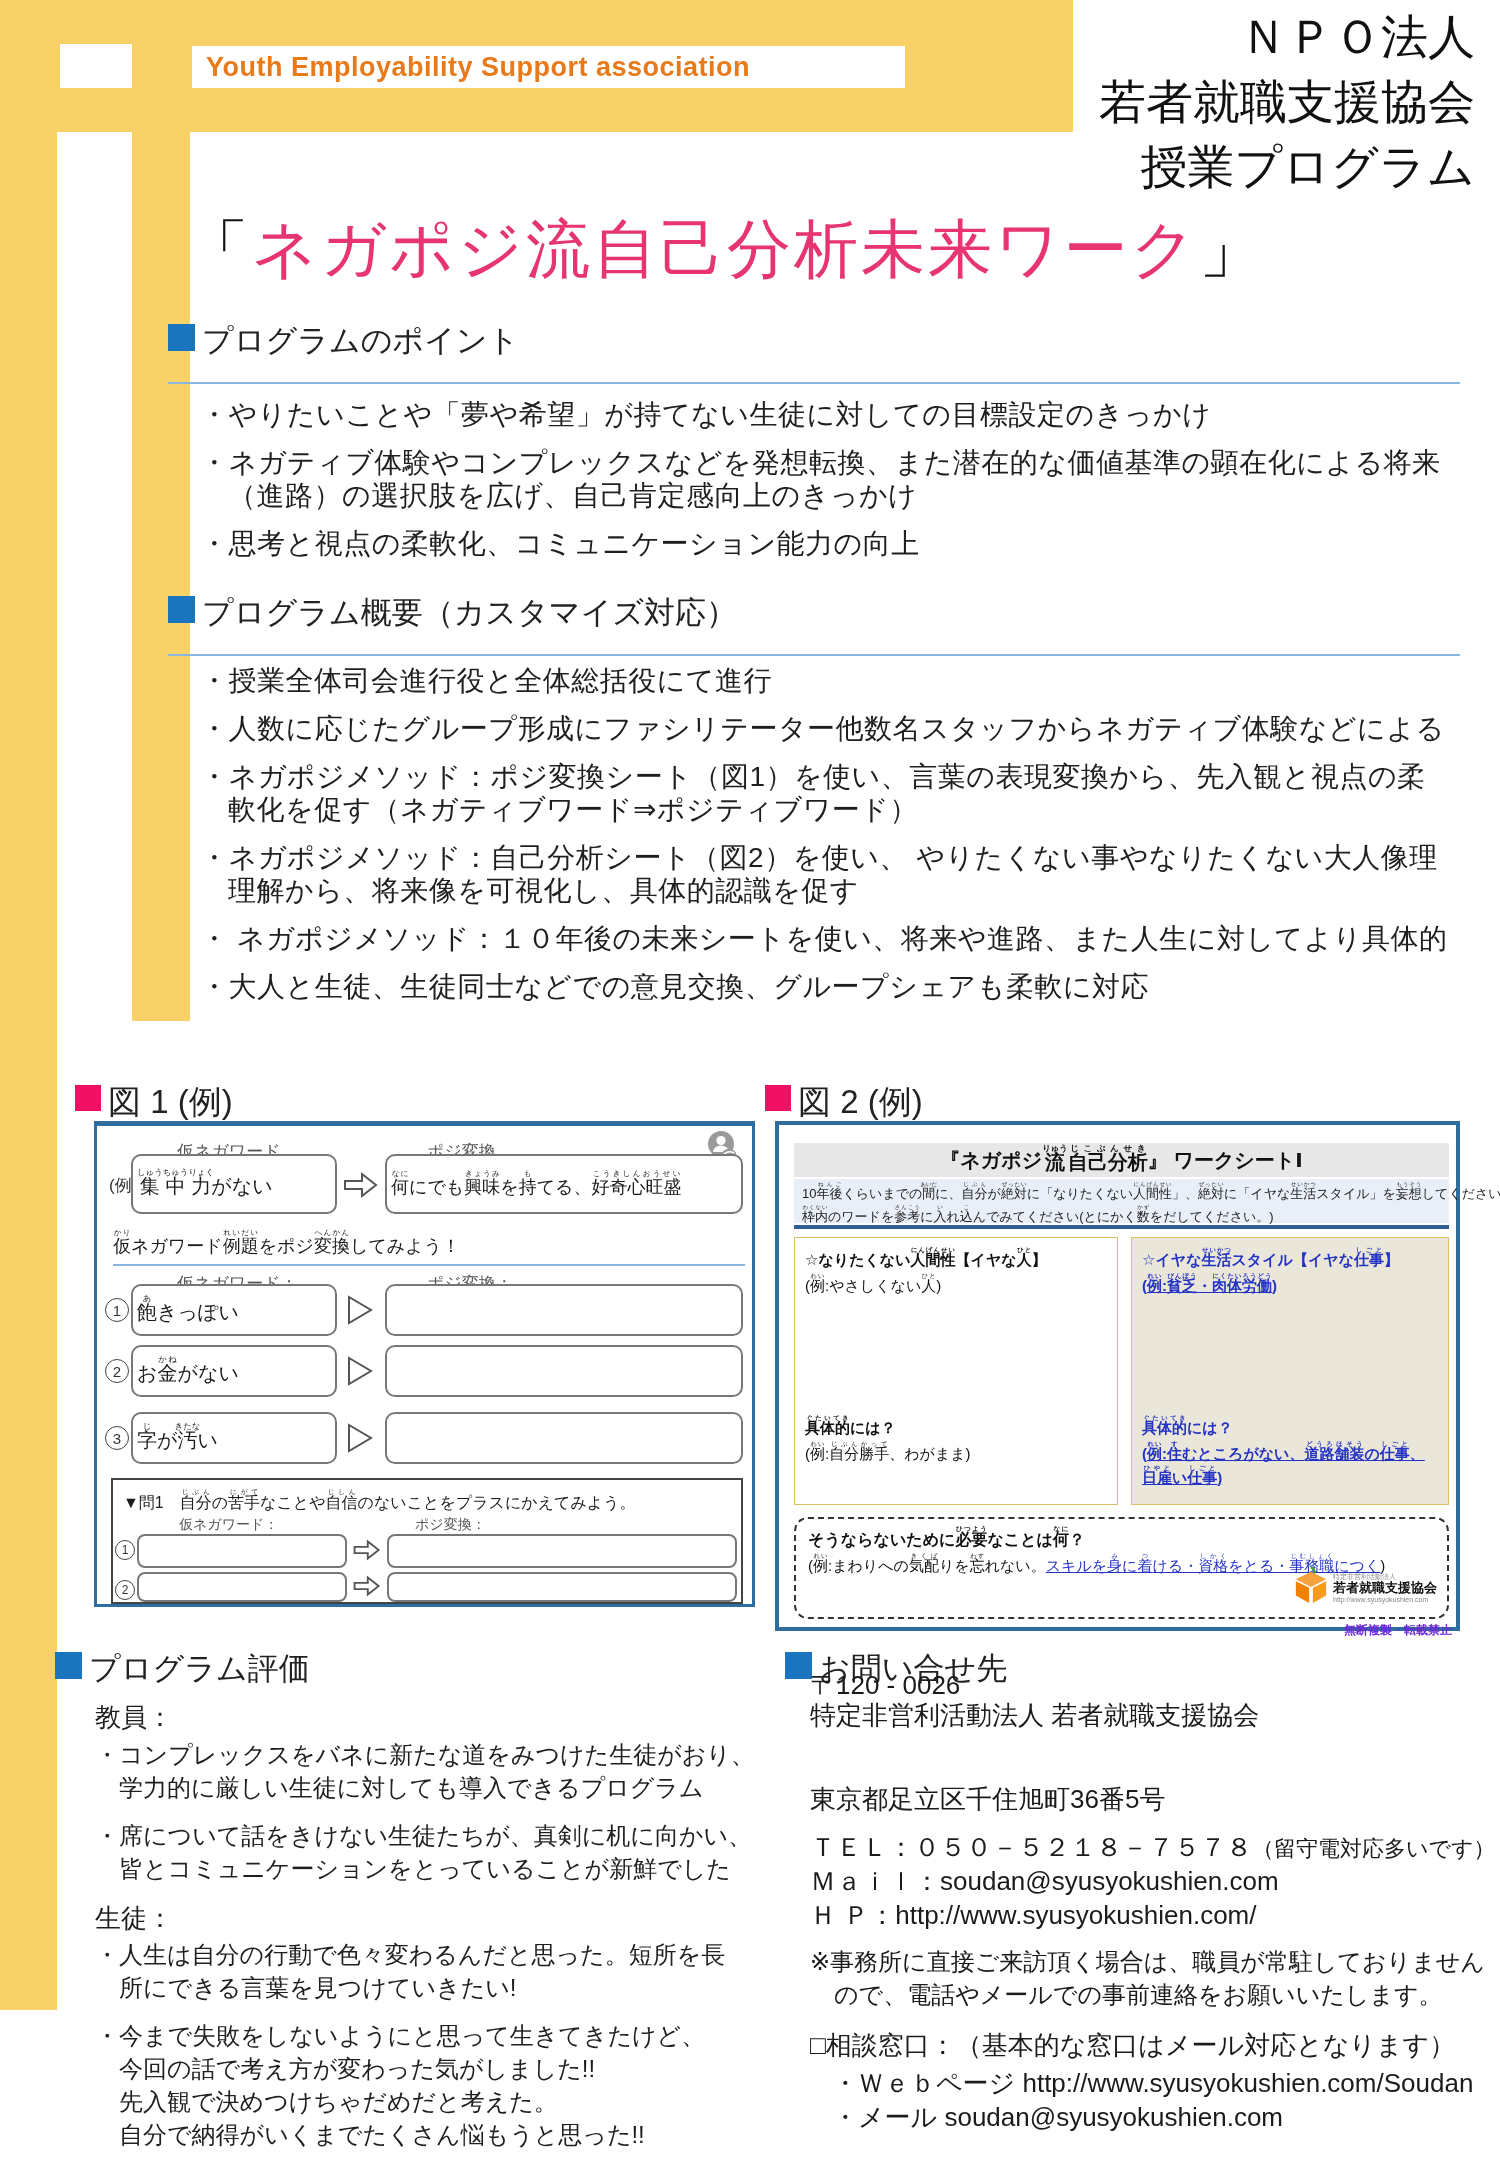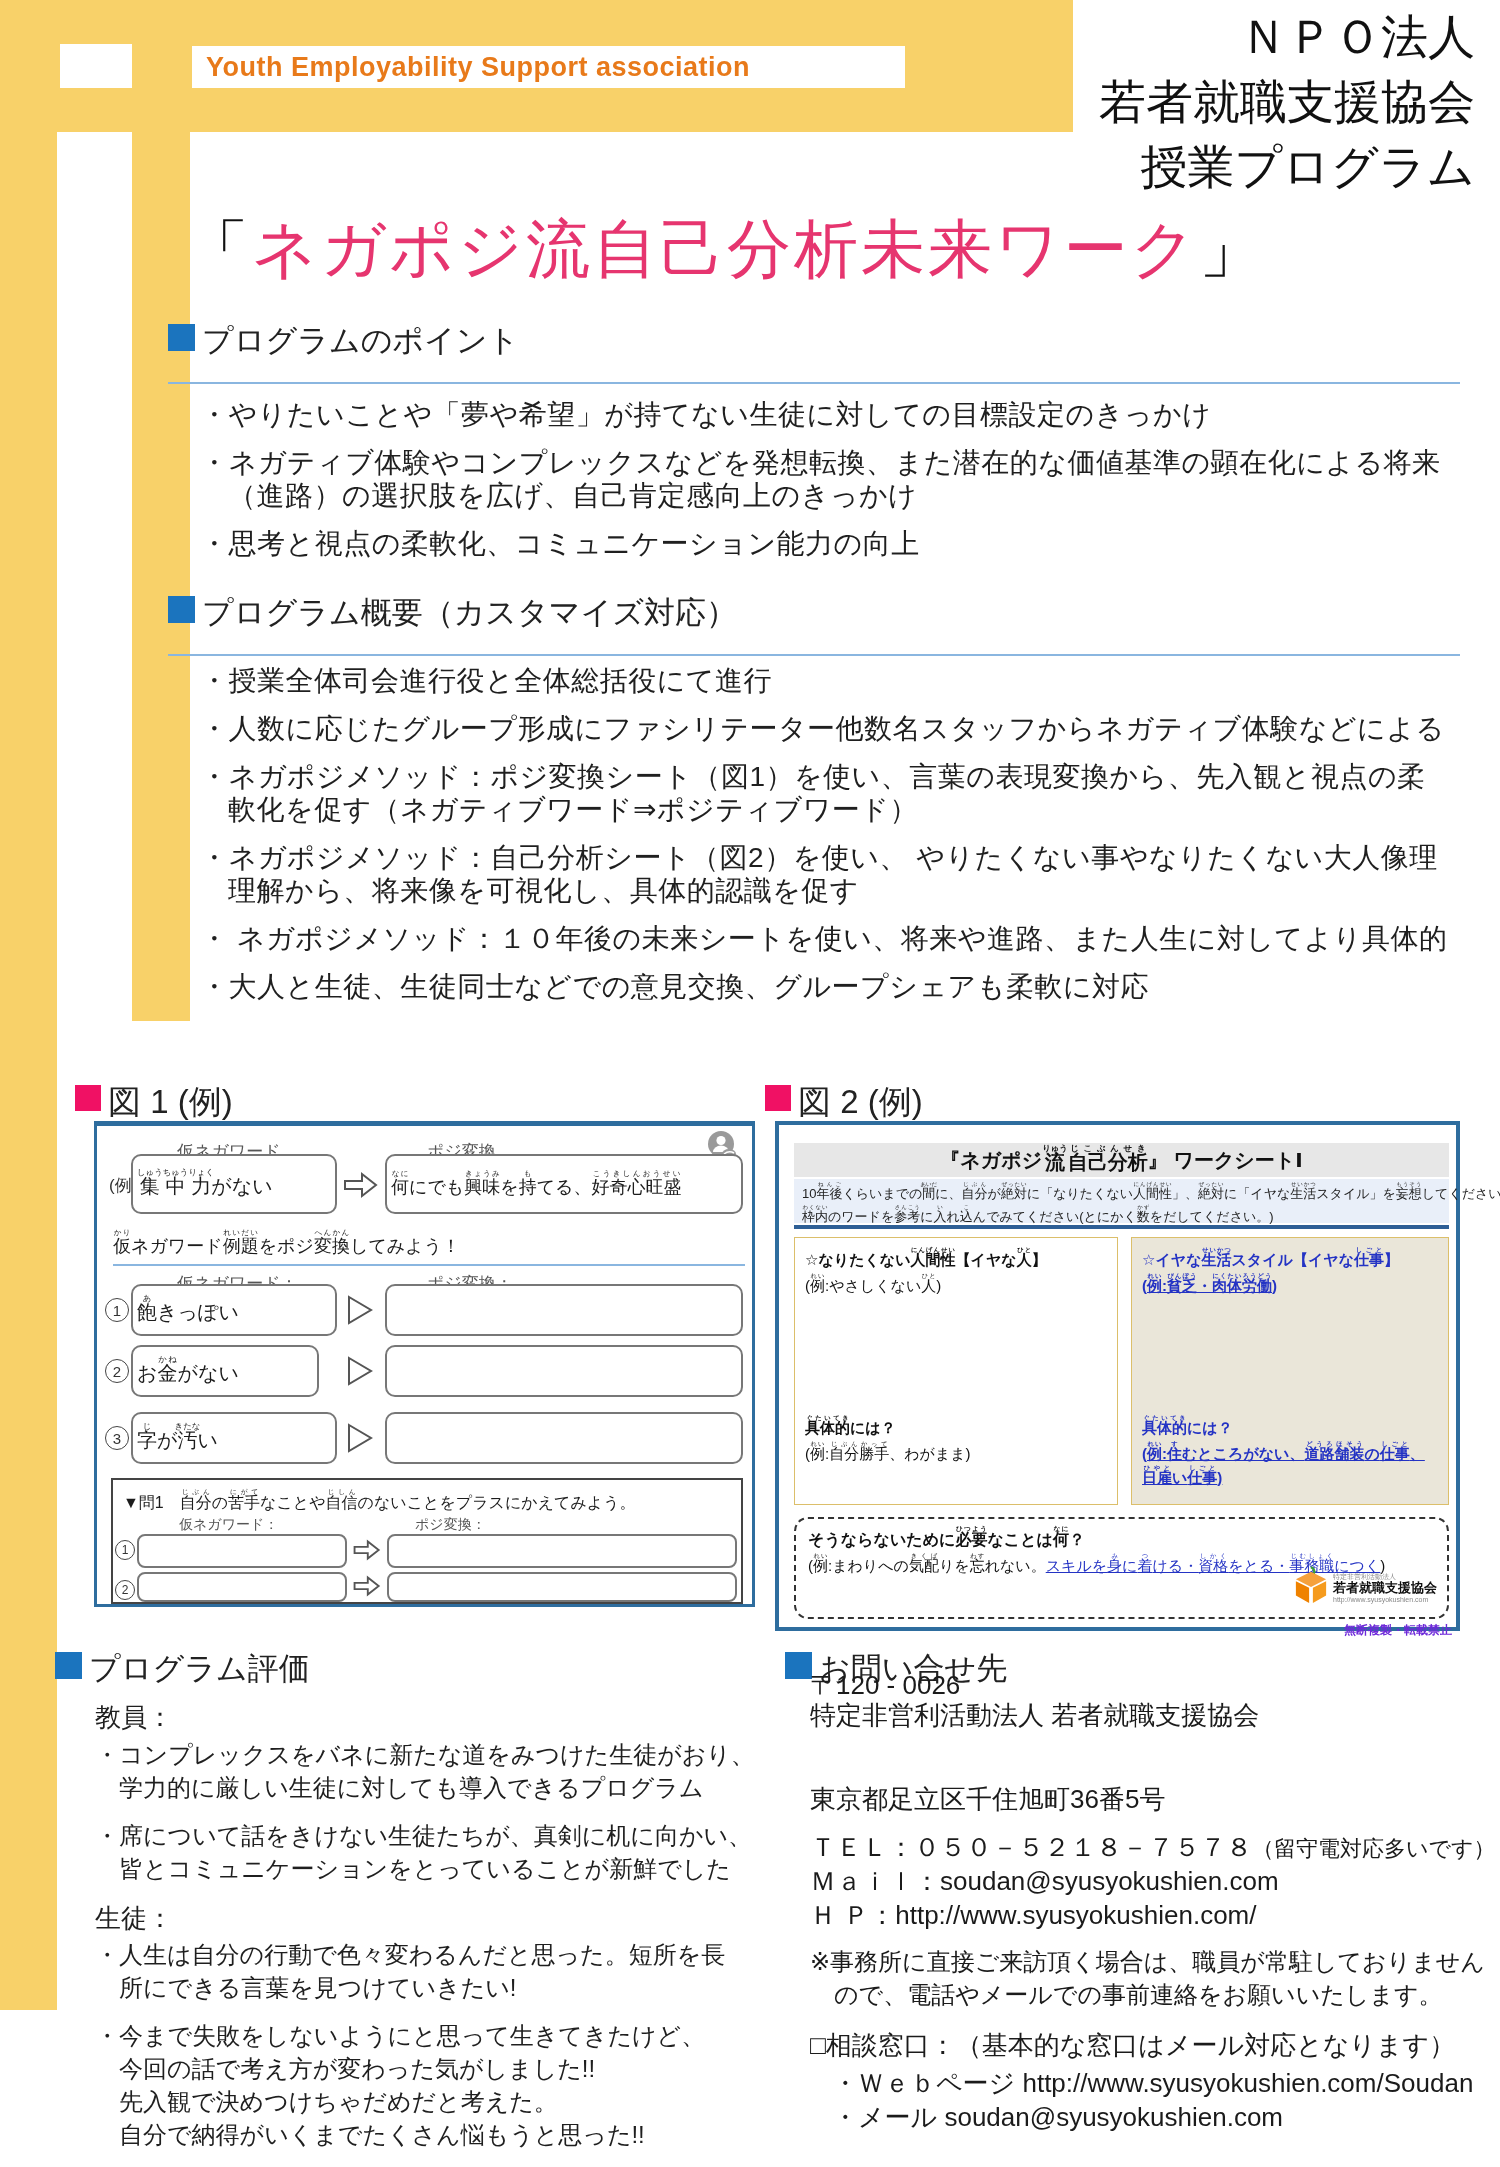--- a/index.html
+++ b/index.html
@@ -172,21 +172,21 @@
       <span><ruby>飽<rt>あ</rt></ruby>きっぽい</span>
     </div>
     <span class="abs" style="left:248px;top:168px;">
       <svg width="30" height="32" viewBox="0 0 30 32">
           <path d="M4 3 l22 13 -22 13 z" fill="#fff" stroke="#555" stroke-width="2"></path>
         </svg>
     </span>
     <div class="wbox" style="left:288px;top:158px;width:358px;height:52px;"></div>
 
     <span class="circ" style="left:8px;top:233px;">2</span>
-    <div class="wbox" style="left:34px;top:219px;width:188px;height:52px;">
+    <div class="wbox" style="left:34px;top:219px;width:206px;height:52px;">
       <span>お<ruby>金<rt>かね</rt></ruby>がない</span>
     </div>
     <span class="abs" style="left:248px;top:229px;">
       <svg width="30" height="32" viewBox="0 0 30 32">
           <path d="M4 3 l22 13 -22 13 z" fill="#fff" stroke="#555" stroke-width="2"></path>
         </svg>
     </span>
     <div class="wbox" style="left:288px;top:219px;width:358px;height:52px;"></div>
 
     <span class="circ" style="left:8px;top:300px;">3</span>

